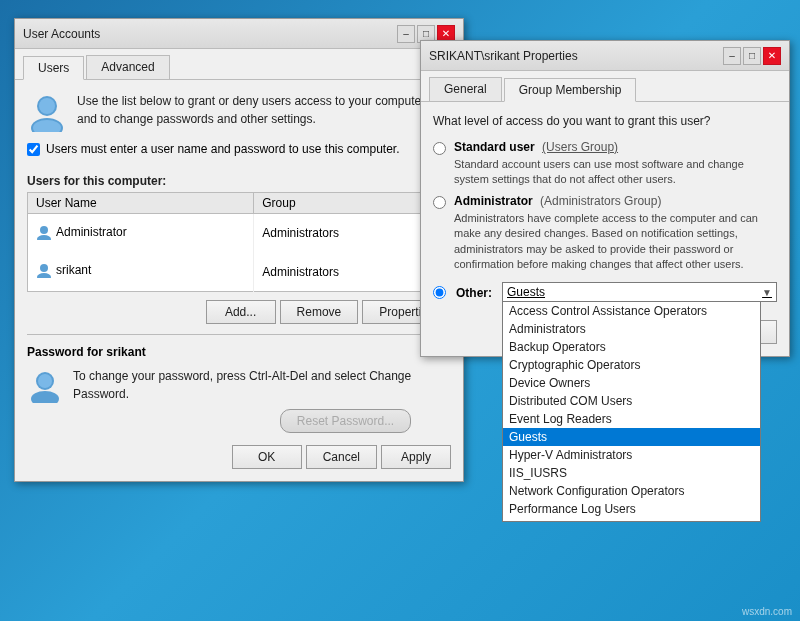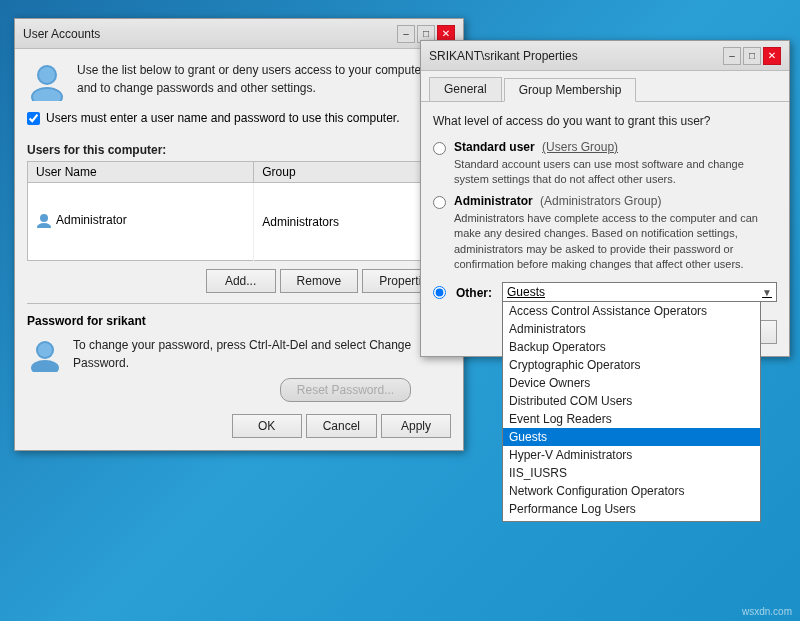--- a/index.html
+++ b/index.html
@@ -330,20 +330,24 @@
 <div class="window-user-accounts">
   <div class="window-titlebar">
     <span class="title">User Accounts</span>
     <div class="window-controls">
       <button class="win-btn">‒</button>
       <button class="win-btn">□</button>
       <button class="win-btn close">✕</button>
     </div>
   </div>
 
+  <div class="window-tabs">
+    <div class="tab active">Users</div>
+    <div class="tab">Advanced</div>
+  </div>
 
   <div class="window-content">
     <div class="user-info-section">
       <div class="user-icon-large">
         <svg width="40" height="40" viewBox="0 0 40 40">
           <circle cx="20" cy="14" r="10" fill="#5a9fd4"></circle>
           <ellipse cx="20" cy="36" rx="16" ry="10" fill="#5a9fd4"></ellipse>
           <circle cx="20" cy="14" r="8" fill="#7ab8e8"></circle>
           <ellipse cx="20" cy="36" rx="14" ry="8" fill="#7ab8e8"></ellipse>
         </svg>
@@ -374,20 +378,32 @@
               <span class="user-row-icon">
                 <svg width="16" height="16" viewBox="0 0 16 16">
                   <circle cx="8" cy="6" r="4" fill="#5a9fd4"></circle>
                   <ellipse cx="8" cy="15" rx="7" ry="4" fill="#5a9fd4"></ellipse>
                 </svg>
                 Administrator
               </span>
             </td>
             <td>Administrators</td>
           </tr>
+          <tr>
+            <td>
+              <span class="user-row-icon">
+                <svg width="16" height="16" viewBox="0 0 16 16">
+                  <circle cx="8" cy="6" r="4" fill="#5a9fd4"></circle>
+                  <ellipse cx="8" cy="15" rx="7" ry="4" fill="#5a9fd4"></ellipse>
+                </svg>
+                srikant
+              </span>
+            </td>
+            <td>Administrators</td>
+          </tr>
         </tbody>
       </table>
     </div>
 
     <div class="table-buttons">
       <button class="dialog-btn">Add...</button>
       <button class="dialog-btn">Remove</button>
       <button class="dialog-btn">Properties</button>
     </div>
 

